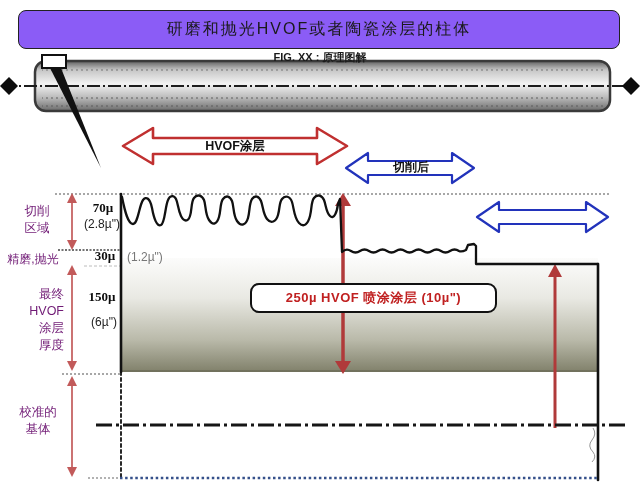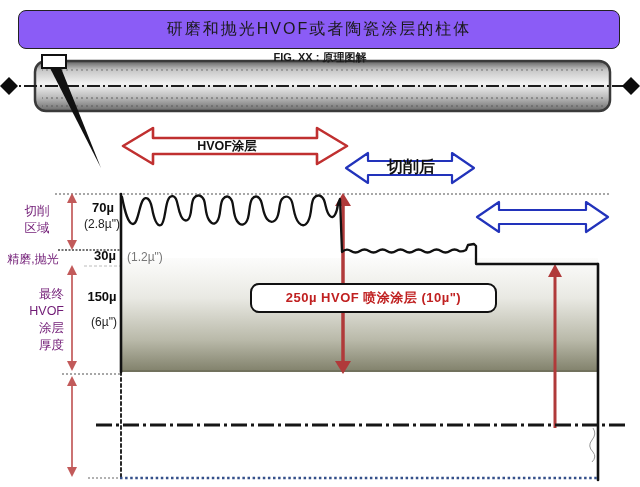--- a/index.html
+++ b/index.html
@@ -7,30 +7,30 @@
          font-family:"Liberation Sans","DejaVu Sans",sans-serif;color:#111;}
   .abs{position:absolute;}
   .ctr{display:flex;align-items:center;justify-content:center;text-align:center;}
   
   .title-box{left:18px;top:10px;width:600px;height:37px;border:1.5px solid #222;border-radius:8px;
              font-size:16px;letter-spacing:2px;color:#1a1a1a;background:#8b5cf6;}
   
   .fig-label{left:200px;top:50px;width:240px;height:14px;font-size:11px;font-weight:bold;color:#1a1a1a;}
   .fig-sub{left:200px;top:77px;width:240px;height:14px;font-size:11px;color:#2c2c2c;letter-spacing:1px;}
   
-  .hvof-label{left:152px;top:138px;width:150px;height:17px;font-size:12.5px;font-weight:bold;color:#111;}
-  .cut-label{left:366px;top:159px;width:90px;height:17px;font-size:16px;font-weight:600;color:#111;}
+  .hvof-label{left:160px;top:138px;width:150px;height:17px;font-size:12.5px;font-weight:bold;color:#111;}
+  .cut-label{left:366px;top:159px;width:90px;height:17px;font-size:12px;font-weight:600;color:#111;}
   .polish-label{left:492px;top:208px;width:100px;height:17px;font-size:12px;font-weight:600;color:#111;}
   
   .lbl{font-size:12.5px;color:#701a75;line-height:17px;}
   .cutzone-label{left:14px;top:203px;width:46px;height:36px;text-align:center;}
   .polish-row-label{left:2px;top:251px;width:62px;height:15px;text-align:center;font-size:12px;}
   .final-label{left:16px;top:286px;width:48px;height:70px;text-align:right;}
   .substrate-label{left:12px;top:404px;width:52px;height:36px;text-align:center;}
-  .val{font-weight:bold;font-size:13px;color:#0d0d0d;text-align:center;}
+  .val{font-weight:bold;font-size:13px;color:#0d0d0d;text-align:center;font-family:Liberation Serif, serif;}
   .val-in{font-size:12px;color:#222;text-align:center;}
   .v70{left:86px;top:200px;width:34px;}
   .v70in{left:80px;top:217px;width:44px;}
   .v30{left:88px;top:248px;width:34px;}
   .v12in{left:127px;top:250px;width:46px;color:#777;text-align:left;}
   .v150{left:82px;top:289px;width:40px;text-align:center;}
   .v6in{left:86px;top:315px;width:36px;}
   
   .coat-box{left:250px;top:283px;width:243px;height:26px;border:2.2px solid #111;border-radius:9px;
             background:#fff;font-size:13px;font-weight:bold;color:#c02020;letter-spacing:.5px;}
@@ -148,20 +148,24 @@
     <div>切削</div>
     <div>区域</div>
   </div>
   <div class="abs lbl polish-row-label">精磨,抛光</div>
   <div class="abs lbl final-label">
     <div>最终</div>
     <div>HVOF</div>
     <div>涂层</div>
     <div>厚度</div>
   </div>
+  <div class="abs lbl substrate-label">
+    <div>校准的</div>
+    <div>基体</div>
+  </div>
 
   <div class="abs val v70">70µ</div>
   <div class="abs val-in v70in">(2.8µ")</div>
   <div class="abs val v30">30µ</div>
   <div class="abs val-in v12in">(1.2µ")</div>
   <div class="abs val v150">150µ</div>
   <div class="abs val-in v6in">(6µ")</div>
 
   <div class="abs ctr coat-box">250µ HVOF 喷涂涂层 (10µ")</div>
 

